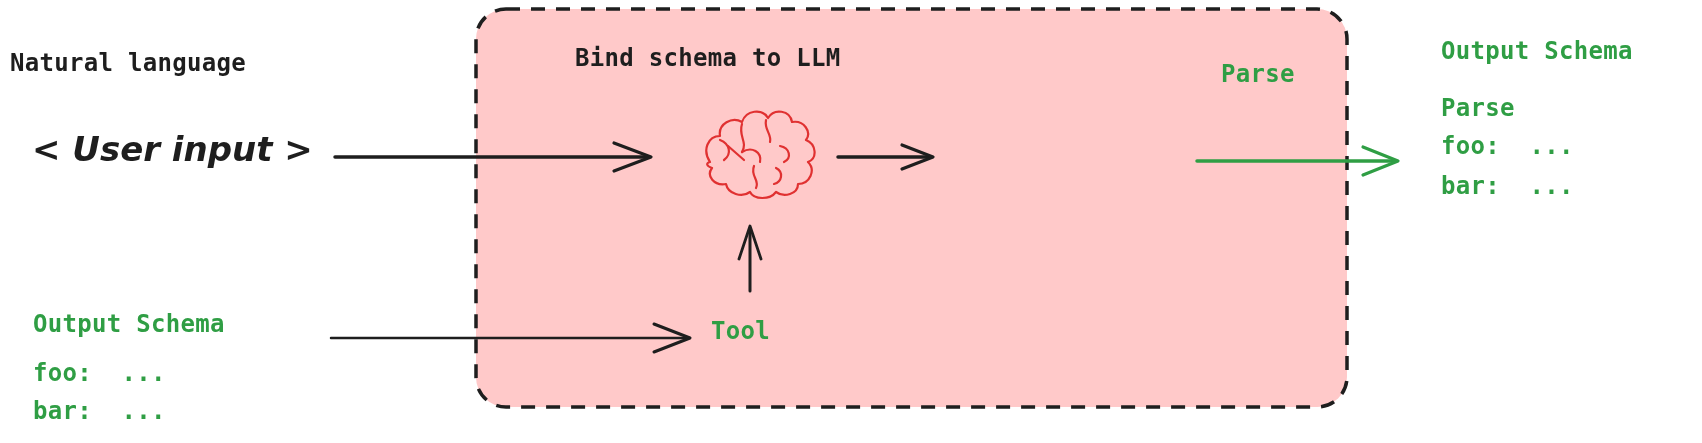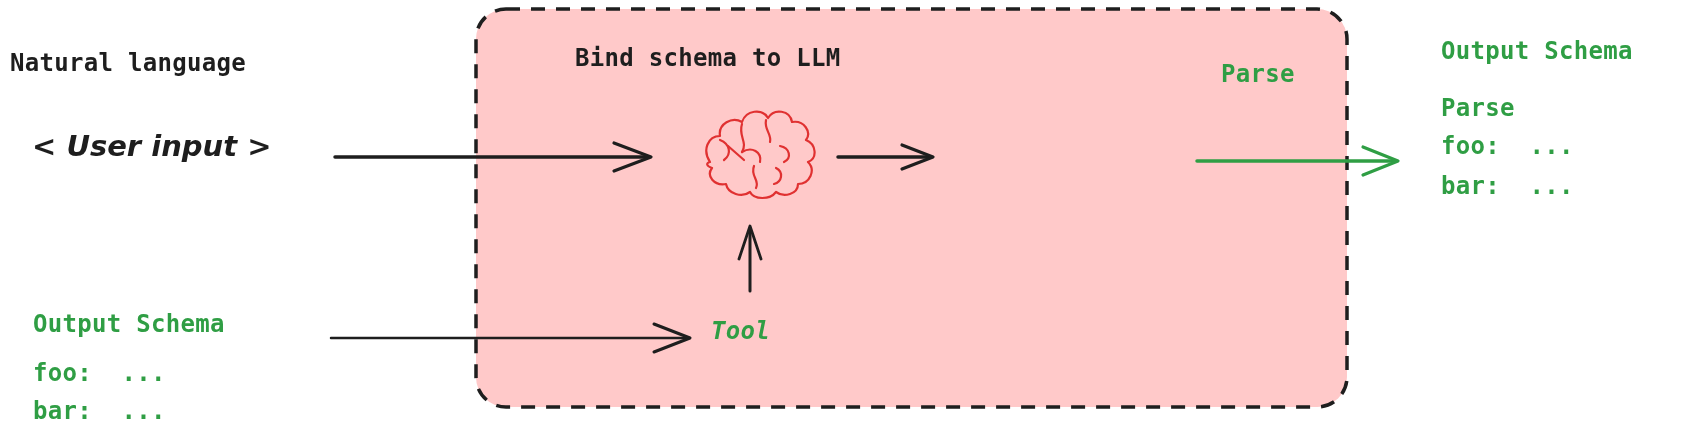--- a/index.html
+++ b/index.html
@@ -20,21 +20,21 @@
     line-height: 1;
     letter-spacing: 0.3px;
     color: #1e1e1e;
     white-space: pre;
   }
   .hand {
     position: absolute;
     font-family: "DejaVu Sans", "Liberation Sans", sans-serif;
     font-style: italic;
     font-weight: 600;
-    font-size: 29px;
+    font-size: 34px;
     line-height: 1;
     color: #1e1e1e;
     white-space: pre;
   }
   .green { color: #2f9e44; }
 </style>
 </head>
 <body>
 
 <div id="canvas">
@@ -99,20 +99,20 @@
 
   <div class="mono green" style="left:33px; top:312px;">Output Schema</div>
   <div class="mono green" style="left:33px; top:361px;">foo:  ...</div>
   <div class="mono green" style="left:33px; top:399px;">bar:  ...</div>
 
   <div class="mono" style="left:575px; top:46px;">Bind schema to LLM</div>
 
   <div class="mono green" style="left:1221px; top:62px;">Parse</div>
 
 
-  <div class="mono green" style="left:711px; top:319px;font-style:italic;">Tool</div>
+  <div class="mono green" style="left:711px; top:319px;">Tool</div>
 
   <div class="mono green" style="left:1441px; top:39px;">Output Schema</div>
   <div class="mono green" style="left:1441px; top:96px;">Parse</div>
   <div class="mono green" style="left:1441px; top:134px;">foo:  ...</div>
   <div class="mono green" style="left:1441px; top:174px;">bar:  ...</div>
 
 </div>
 
 </body></html>

